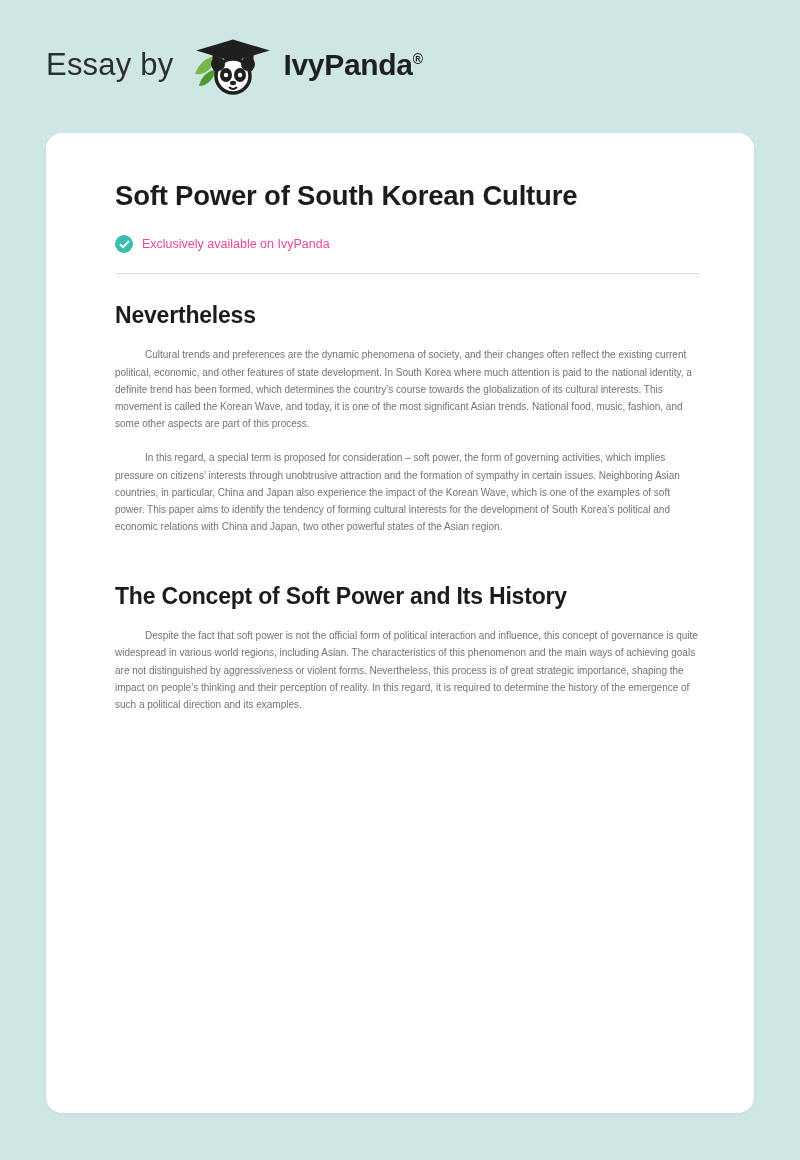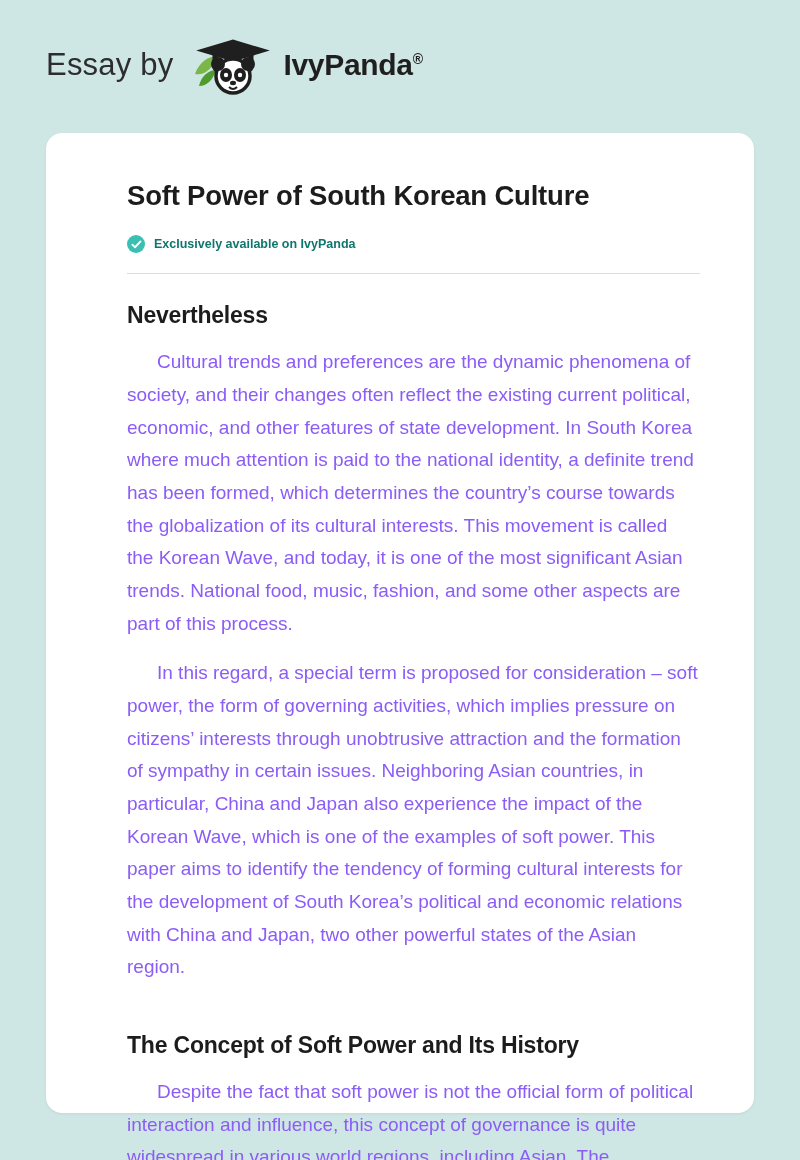--- a/index.html
+++ b/index.html
@@ -61,21 +61,21 @@
   .sheet {
     position: absolute;
     left: 46px;
     top: 133px;
     width: 708px;
     height: 980px;
     background: #ffffff;
     border-radius: 16px;
     box-shadow: 0 1px 3px rgba(0,0,0,0.07);
     box-sizing: border-box;
-    padding: 34px 32px 0 35px;
+    padding: 34px 32px 0 23px;
   }
   .doc-title {
     font-size: 27.5px;
     font-weight: bold;
     color: #1c1c1c;
     margin: 12px 0 0 46px;
     letter-spacing: -0.2px;
     line-height: 1.25;
   }
   .exclusive-row {
@@ -90,42 +90,42 @@
     background: #39c0b3;
     display: inline-flex;
     align-items: center;
     justify-content: center;
     margin-right: 9px;
     flex: none;
   }
   .check-badge svg { display: block; }
   .exclusive-text {
     font-size: 12.5px;
-    font-weight: bold;
-    color: #0f766e;
+    font-weight: normal;
+    color: #ec4899;
   }
   .divider {
     height: 1px;
     background: #dcdcdc;
     margin: 20px 22px 0 46px;
   }
   .section-heading {
     font-size: 23px;
     font-weight: bold;
     color: #1c1c1c;
     margin: 28px 0 0 46px;
     letter-spacing: -0.2px;
   }
   .section-heading.second {
     margin-top: 48px;
   }
   p.body-text {
-    font-size: 19px;
+    font-size: 10px;
     line-height: 1.72;
-    color: #8b5cf6;
+    color: #737373;
     margin: 17px 24px 0 46px;
     text-indent: 30px;
     text-align: left;
   }
 </style>
 </head>
 <body>
 
 <div class="page">
 

